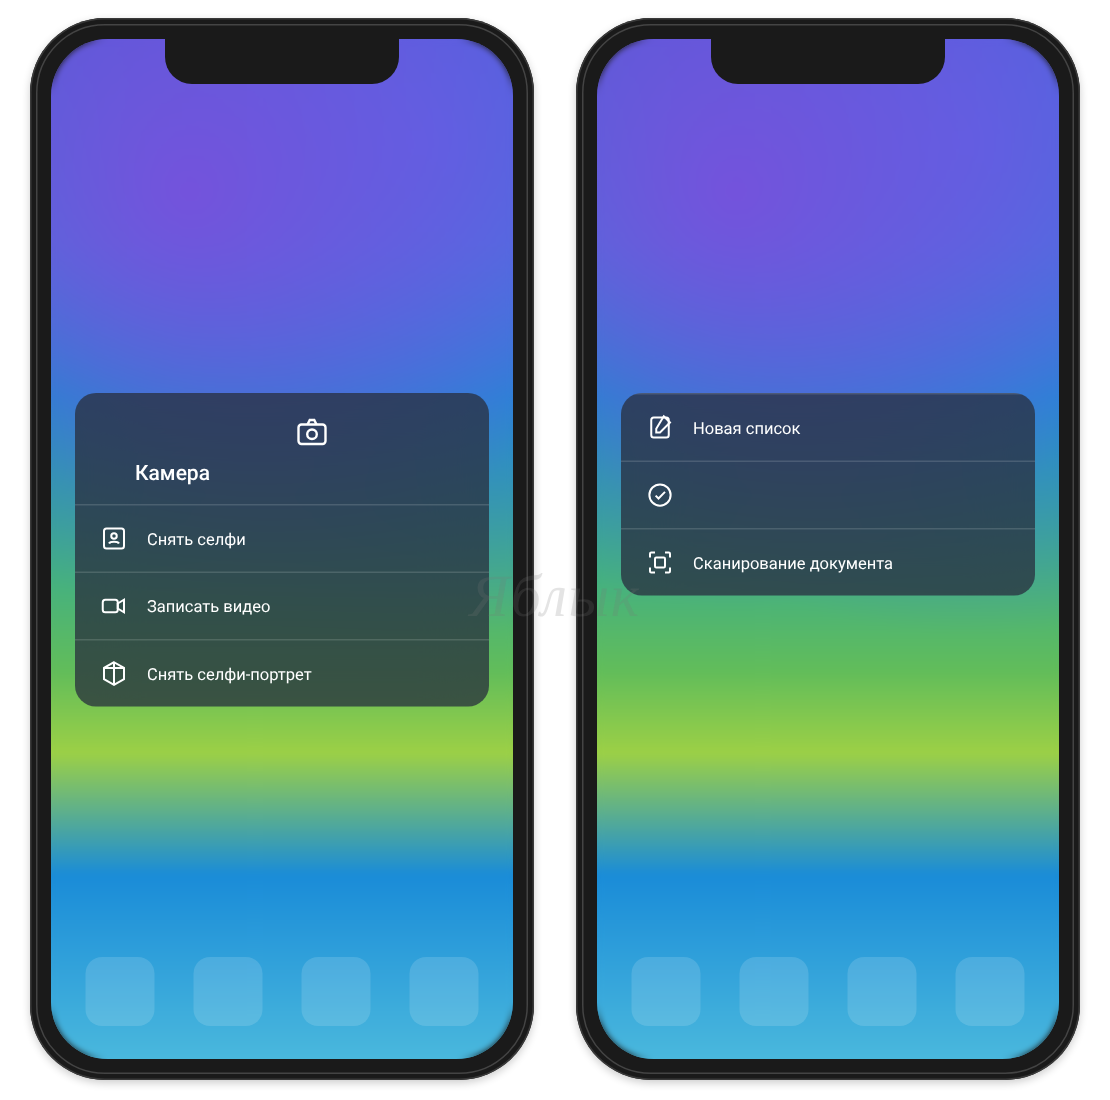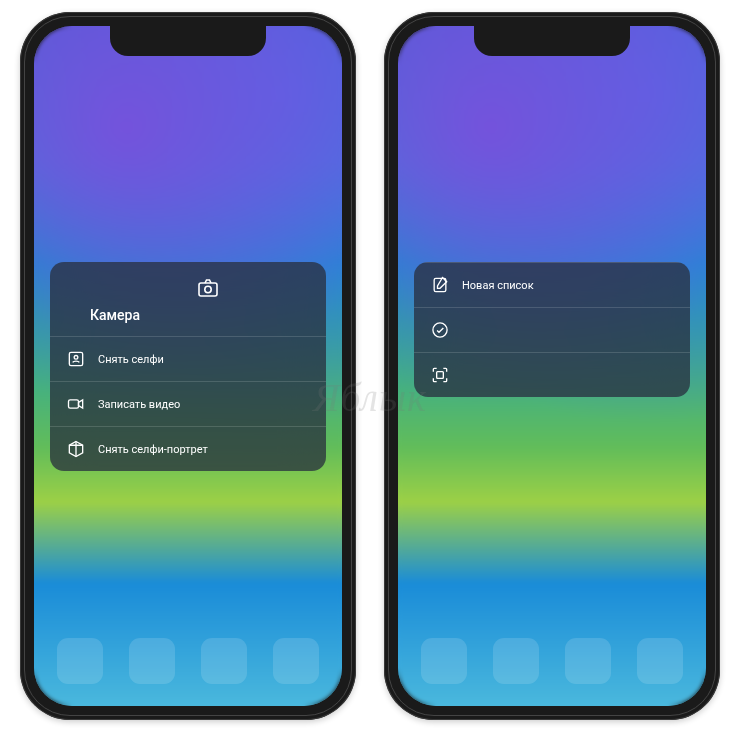--- a/index.html
+++ b/index.html
@@ -217,18 +217,19 @@
         <svg viewBox="0 0 24 24">
             <circle cx="12" cy="12" r="8.5"></circle>
             <path d="M8.5 12.5l2.3 2.3L16 9.5"></path>
           </svg>
       </div>
       <div class="menu-item">
         <svg viewBox="0 0 24 24">
             <path d="M4 8V5a1 1 0 011-1h3M20 8V5a1 1 0 00-1-1h-3M4 16v3a1 1 0 001 1h3M20 16v3a1 1 0 01-1 1h-3"></path>
             <rect x="8" y="8" width="8" height="8" rx="1"></rect>
           </svg>
+        <span>Сканирование документа</span>
       </div>
     </div>
   </div>
 </div>
 
 <div class="watermark">Яблык</div>
 
 </body></html>

